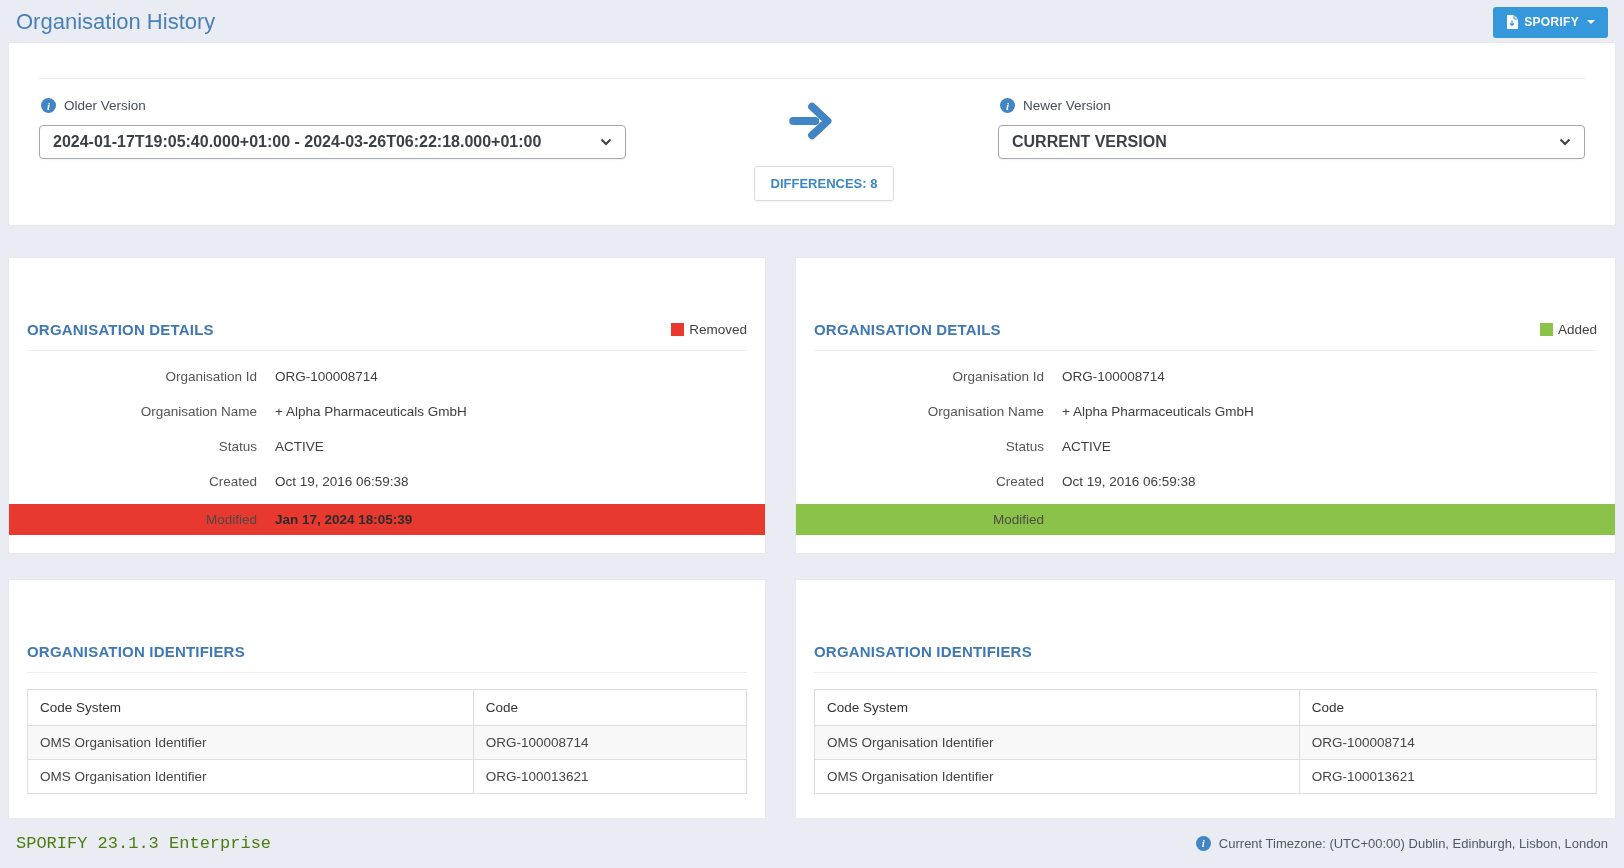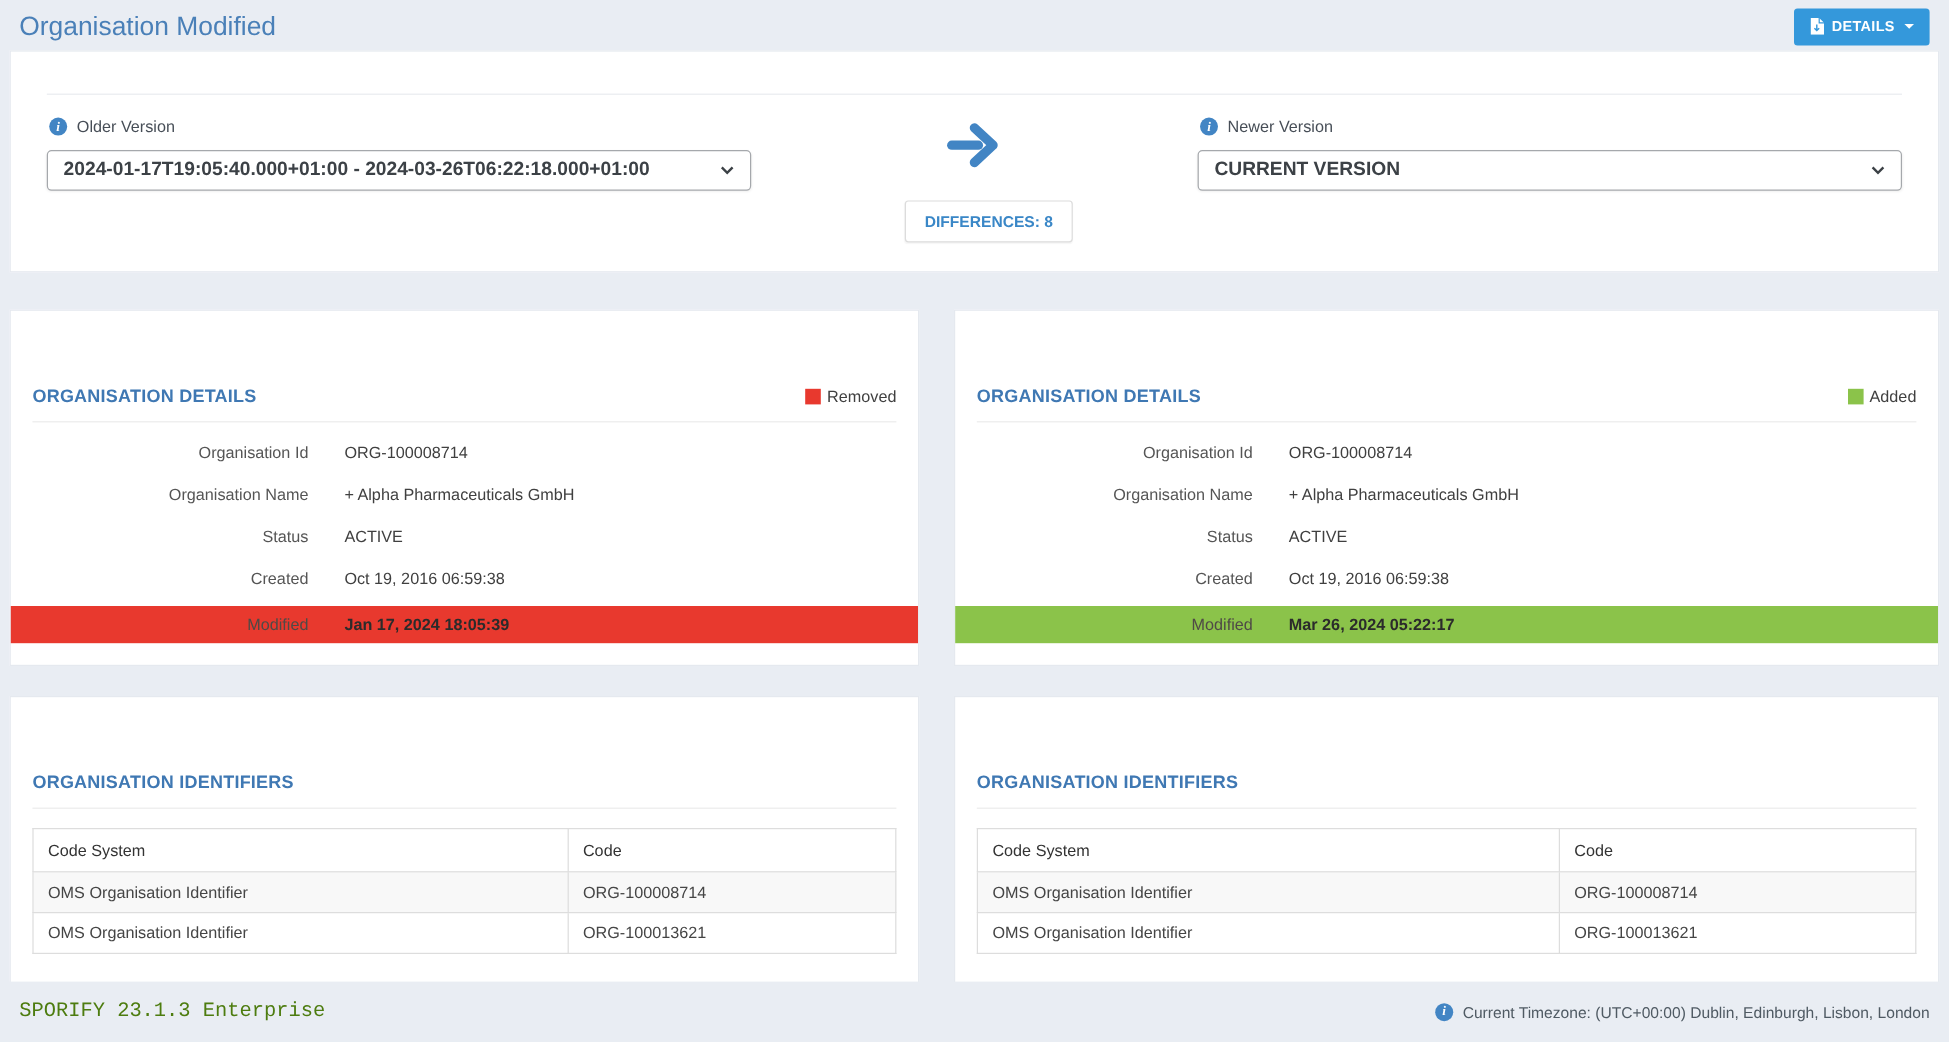--- a/index.html
+++ b/index.html
@@ -77,21 +77,21 @@
   .panel { background: #fff; border: 1px solid #e5e9ef; padding: 15px 18px 22px 18px; }
   .panel-head { display: flex; justify-content: space-between; align-items: center; margin-top: 48px; }
   .panel-title { font-size: 15px; font-weight: 700; color: #3f78b3; letter-spacing: 0.2px; }
   .legend { display: flex; align-items: center; gap: 5px; font-size: 13.5px; color: #404040; justify-content: center; }
   .legend-swatch { width: 13px; height: 13px; display: inline-block; }
   .swatch-removed { background: #e8392e; }
   .swatch-added { background: #8bc34a; }
   .panel-divider { border: none; border-top: 1px solid #ececec; margin: 12px 0 8px 0; }
 
   .field-row {
-    display: grid; grid-template-columns: 230px 1fr; column-gap: 30px;
+    display: grid; grid-template-columns: 230px 1fr; column-gap: 18px;
     padding: 10px 0; font-size: 13.5px; align-items: center;
   }
   .field-label { text-align: right; color: #555; }
   .field-value { color: #404040; }
   .modified-row { margin: 5px -18px -4px -18px; padding: 8px 18px; }
   .modified-row .field-label { color: #4f4a46; }
   .modified-row .field-value { font-weight: 700; color: #2b2b2b; }
   .removed-bg { background: #e8392e; }
   .added-bg { background: #8bc34a; }
 
@@ -110,30 +110,30 @@
     display: flex; justify-content: space-between; align-items: center;
     padding: 0 16px; background: #e9edf3;
   }
   .footer-left { font-size: 17px; color: #4d7c0f; font-family: Liberation Mono, monospace; }
   .footer-right { display: flex; align-items: center; gap: 8px; font-size: 13px; color: #4f5a63; }
 </style>
 </head>
 <body>
 
 <div class="app-header">
-  <div class="app-title">Organisation Modified</div>
+  <div class="app-title">Organisation History</div>
   <button class="export-btn">
     <span style="display:inline-flex;">
       <svg width="12" height="14" viewBox="0 0 12 14" aria-hidden="true">
         <path d="M1 0 h7 l4 4 v10 H1 z" fill="#ffffff"></path>
         <path d="M8 0 v4 h4" fill="none" stroke="#3498db" stroke-width="1"></path>
         <path d="M6 5.5 v4.5 M4 8.5 l2 2 2 -2" stroke="#3498db" stroke-width="1.2" fill="none"></path>
       </svg>
     </span>
-    <span>DETAILS</span>
+    <span>SPORIFY</span>
     <span class="caret-down"></span>
   </button>
 </div>
 
 <div class="content">
 
   <div class="card top-card">
     <hr class="top-divider">
 
     <div class="compare-grid">
@@ -234,21 +234,20 @@
       <div class="field-row">
         <span class="field-label">Status</span>
         <span class="field-value">ACTIVE</span>
       </div>
       <div class="field-row">
         <span class="field-label">Created</span>
         <span class="field-value">Oct 19, 2016 06:59:38</span>
       </div>
       <div class="field-row modified-row added-bg">
         <span class="field-label">Modified</span>
-        <span class="field-value">Mar 26, 2024 05:22:17</span>
       </div>
     </div>
   </div>
 
   <div class="panels-grid" style="margin-bottom:10px;">
 
     <div class="panel id-panel">
       <div class="panel-head">
         <span class="panel-title">ORGANISATION IDENTIFIERS</span>
       </div>

